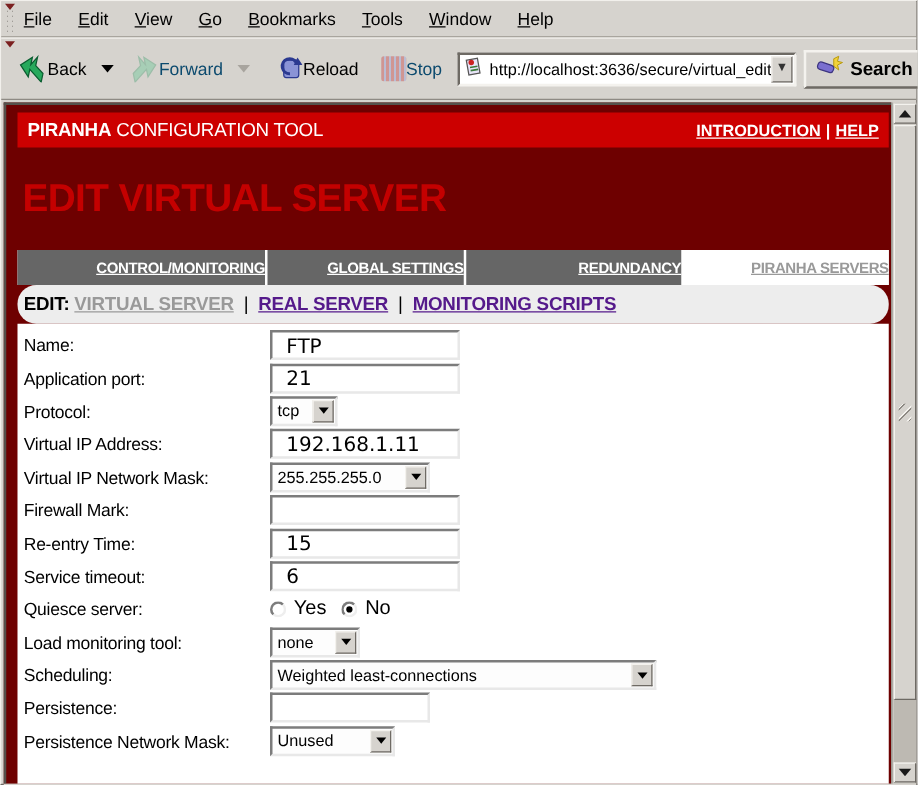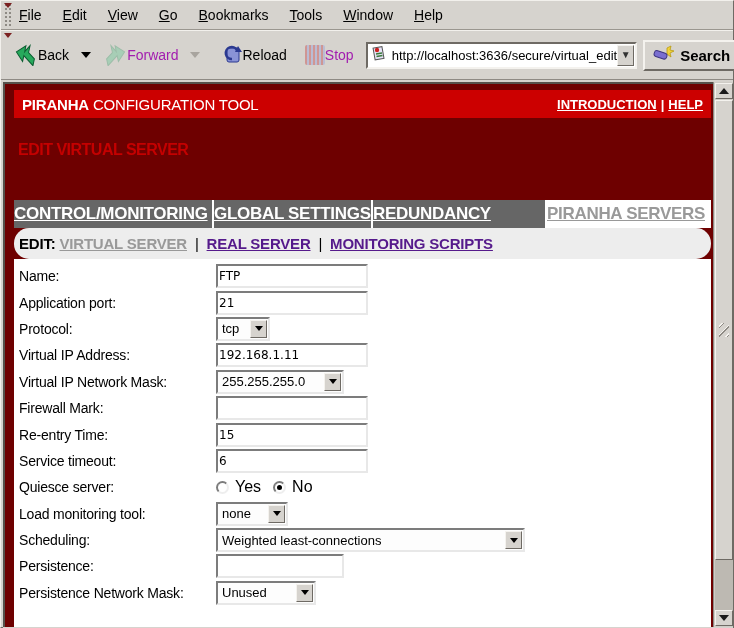--- a/index.html
+++ b/index.html
@@ -11,60 +11,60 @@
   
   .menubar { position:absolute; left:0; top:0; width:100%; height:29px; display:flex; align-items:center; border-bottom:1px solid #9a968f; background:#d6d3ce; }
   .grippy { width:9px; align-self:stretch; margin:2px 4px 2px 3px; background-image:radial-gradient(#8e8a84 26%, transparent 28%); background-size:4px 4px; position:relative; }
   .grippy:before { content:""; position:absolute; top:0; left:0; border-left:4px solid transparent; border-right:4px solid transparent; border-top:5px solid #7b2020; }
   .menu-item { font-size:14px; color:#000; padding:3px 2px; margin-right:17px; white-space:nowrap; cursor:default; }
   .menu-item u { text-decoration:underline; }
 
   
   .toolbar { position:absolute; left:0; top:29px; width:100%; height:50px; display:flex; align-items:center; background:#d6d3ce; border-top:1px solid #f2f0ec; border-bottom:1px solid #8e8a84; }
   .tbtn { display:flex; flex-direction:row; align-items:center; justify-content:center; font-size:14px; color:#000; padding:1px 6px; height:46px; }
-  .tbtn.disabled { color:#a21caf;justify-content:center; }
+  .tbtn.disabled { color:#0c4a6e;justify-content:center; }
   .tbtn .ticon { height:22px; display:flex; align-items:center; justify-content:center; margin-bottom:1px; }
   .dropArrow { width:0; height:0; border-left:5px solid transparent; border-right:5px solid transparent; border-top:6px solid #000; margin:0 6px; }
   .dropArrow.dim { border-top-color:#a8a49e; }
   .urlbox { display:flex; align-items:center; height:27px; width:281px; background:#fff; border:2px solid; border-color:#6e6a64 #f4f2ee #f4f2ee #6e6a64; margin:0 6px 0 6px; }
   .urlbox .uicon { margin:0 4px 0 4px; flex:0 0 auto; }
   .urltext { font-size:13px; white-space:nowrap; overflow:hidden; flex:1 1 auto; }
   .urldrop { flex:0 0 auto; width:17px; height:21px; margin-right:1px; background:#d6d3ce; border:1px solid; border-color:#f4f2ee #6e6a64 #6e6a64 #f4f2ee; display:flex; align-items:center; justify-content:center; }
   .urldrop span { font-size:10px; color:#333; line-height:1; }
   .searchbtn { display:flex; align-items:center; height:31px; padding:0 8px; background:#d6d3ce; border:2px solid; border-color:#f4f2ee #6e6a64 #6e6a64 #f4f2ee; font-weight:bold; font-size:15px; margin-right:10px; }
   .searchbtn .ticon { margin-right:5px; }
   .logo { width:43px; height:43px; margin-left:8px; border:2px solid; border-color:#f4f2ee #6e6a64 #6e6a64 #f4f2ee; background:#93a5b8; display:flex; align-items:center; justify-content:center; }
 
   
   .viewport { position:absolute; left:2px; top:81px; width:710px; height:545px; background:#6e0000; border-top:2px solid #55514b; border-left:2px solid #55514b; overflow:hidden; }
   .redbar { position:absolute; left:9px; top:6px; width:697px; height:28px; background:#cc0000; color:#fff; display:flex; align-items:center; padding:0 8px; }
   .brand { font-size:15px; letter-spacing:-0.2px; white-space:nowrap; }
   .brand b { font-weight:bold; }
   .redbar .links { margin-left:auto; font-size:13px; font-weight:bold; white-space:nowrap; }
   .redbar .links a { color:#fff; text-decoration:underline; }
   .redbar .links .sep { text-decoration:none; margin:0 4px; }
-  .pagetitle { position:absolute; left:13px; top:57px; font-size:16px; font-weight:bold; letter-spacing:-0.5px; color:#c40000; }
+  .pagetitle { position:absolute; left:13px; top:57px; font-size:31px; font-weight:bold; letter-spacing:-0.5px; color:#c40000; }
 
   .tabs { position:absolute; left:9px; top:116px; width:697px; height:28px; display:flex; background:#fff; }
-  .tab { background:#666666; color:#fff; font-weight:bold; font-size:17px; letter-spacing:-0.3px; display:flex; align-items:center; justify-content:flex-start; margin-right:2px; }
+  .tab { background:#666666; color:#fff; font-weight:bold; font-size:12px; letter-spacing:-0.3px; display:flex; align-items:center; justify-content:flex-end; margin-right:2px; }
   .tab span { text-decoration:underline; }
   .tab.active { background:#fff; color:#999999; margin-right:0; }
 
   .subnav { position:absolute; left:9px; top:144px; width:697px; height:31px; background:#ededed; display:flex; align-items:center; font-size:15px; font-weight:bold; letter-spacing:-0.2px; padding-left:5px; white-space:pre;border-radius:15px; }
   .subnav .prefix { color:#000; }
   .subnav a { text-decoration:underline; }
   .subnav .cur { color:#999999; }
   .subnav .lnk { color:#551a8b; }
   .subnav .sep { color:#000; font-weight:normal; }
 
   .formarea { position:absolute; left:9px; top:175px; width:697px; height:370px; background:#fff; padding-top:4px; }
   .frow { position:relative; height:26.4px; }
   .frow .flabel { position:absolute; left:5px; top:50%; transform:translateY(-50%); font-size:14px; letter-spacing:-0.2px; color:#000; white-space:nowrap; }
   .frow .fctrl { position:absolute; left:202px; top:50%; transform:translateY(-50%); }
-  input.ti { height:24px; border:2px solid; border-color:#7c7c7c #e8e8e8 #e8e8e8 #7c7c7c; background:#fff; font-family:"DejaVu Sans", sans-serif; font-size:12px; padding:0 1px; outline:none; }
+  input.ti { height:24px; border:2px solid; border-color:#7c7c7c #e8e8e8 #e8e8e8 #7c7c7c; background:#fff; font-family:"DejaVu Sans", sans-serif; font-size:16px; padding:0 11px; outline:none; }
   .sel { height:24px; display:inline-flex; align-items:center; border:2px solid; border-color:#7c7c7c #e8e8e8 #e8e8e8 #7c7c7c; background:#fdfdfd; font-size:13px; }
   .sel .stext { padding:0 4px; flex:1 1 auto; white-space:nowrap; overflow:hidden; }
   .sel .sbtn { flex:0 0 auto; width:17px; height:18px; margin-right:1px; background:#d6d3ce; border:1px solid; border-color:#f4f2ee #6e6a64 #6e6a64 #f4f2ee; display:flex; align-items:center; justify-content:center; }
   .sel .sbtn i { width:0; height:0; border-left:4px solid transparent; border-right:4px solid transparent; border-top:5px solid #000; }
   .radiogrp { display:flex; align-items:center; font-size:16px; }
   .radio { width:13px; height:13px; border-radius:50%; background:#fff; border:2px solid; border-color:#7c7c7c #eee #eee #7c7c7c; margin-right:6px; position:relative; }
   .radio.checked:after { content:""; position:absolute; left:2px; top:2px; width:5px; height:5px; border-radius:50%; background:#000; }
   .radio + label { margin-right:12px; }
 
   

